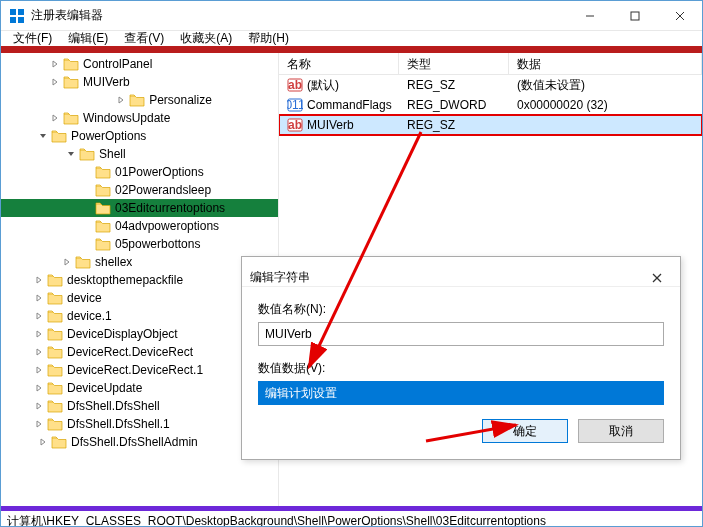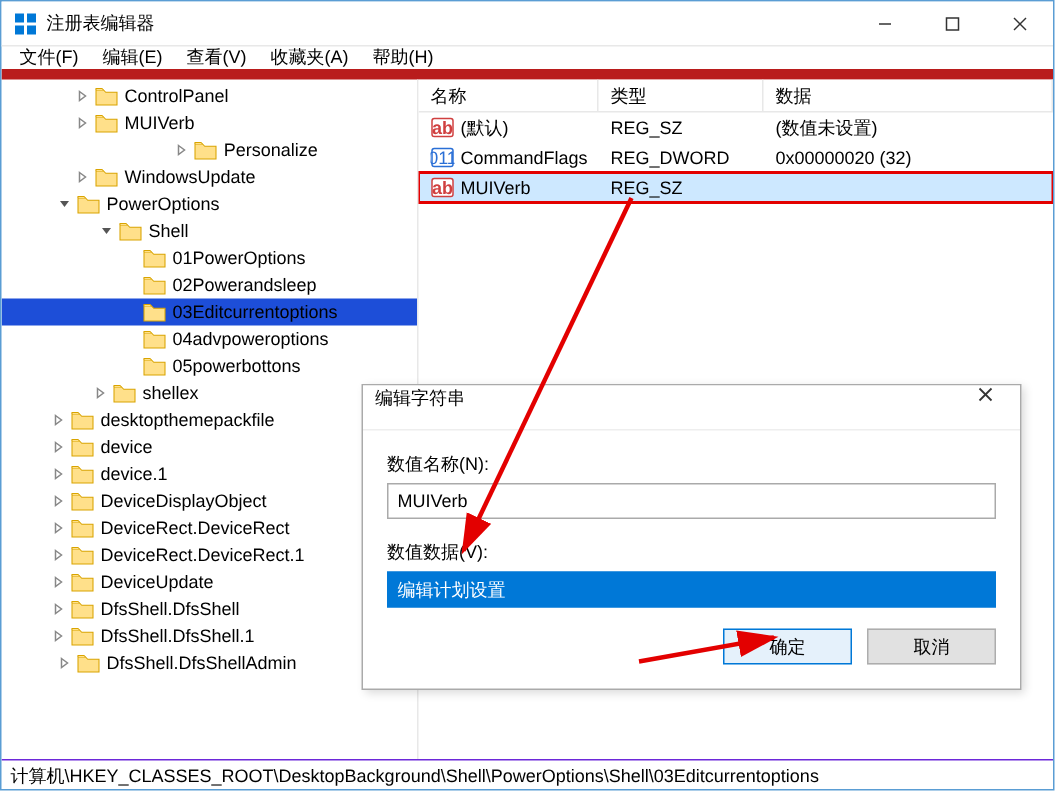--- a/index.html
+++ b/index.html
@@ -7,40 +7,40 @@
 .titlebar { height: 30px; background: #fff; display: flex; align-items: center; padding: 0 0 0 8px; border-bottom: 1px solid #e8e8e8; }
 .titlebar .app-icon { width: 16px; height: 16px; margin-right: 6px; display: inline-flex; }
 .titlebar .title { flex: 1; color: #000; }
 .titlebar .win-btns { display: flex; }
 .titlebar .win-btn { width: 45px; height: 30px; display: flex; align-items: center; justify-content: center; color: #666; }
 .menubar { height: 22px; display: flex; align-items: center; padding: 0 4px; gap: 0; border-bottom: 7px solid #b91c1c; }
 .menubar .menu-item { padding: 2px 8px; color: #000; }
 .content { display: flex; height: calc(100% - 30px - 22px - 20px); }
 .tree-panel { width: 278px; border-right: 1px solid #e8e8e8; overflow-y: auto; overflow-x: auto; padding: 2px 0; }
 .tree-node { display: flex; align-items: center; height: 18px; white-space: nowrap; cursor: default; }
-.tree-node.selected { background: #1d4ed8; }
+.tree-node.selected { background: #15803d; }
 .tree-caret { width: 12px; display: inline-flex; justify-content: center; color: #666; font-size: 10px; }
 .tree-caret.none { visibility: hidden; }
 .folder-icon { width: 16px; height: 14px; margin: 0 4px 0 2px; display: inline-flex; }
 .tree-label { color: #000; }
 .list-panel { flex: 1; overflow: auto; }
 .list-header { display: flex; height: 22px; border-bottom: 1px solid #e8e8e8; position: sticky; top: 0; background: #fff; }
 .list-header .col { padding: 3px 8px; border-right: 1px solid #e8e8e8; color: #000; }
 .col-name { width: 120px; }
 .col-type { width: 110px; }
 .col-data { flex: 1; }
 .list-row { display: flex; height: 20px; align-items: center; }
 .list-row.sel { background: #cde8ff; }
 .list-row .cell { padding: 0 8px; overflow: hidden; text-overflow: ellipsis; white-space: nowrap; }
 .list-row .val-icon { width: 16px; height: 16px; margin: 0 4px 0 8px; display: inline-flex; flex-shrink: 0; }
 .list-row .name-cell { width: 120px; display: flex; align-items: center; padding: 0; }
 .highlight-row { outline: 2px solid #e30000; outline-offset: -1px; }
-.statusbar { height: 20px; border-top: 1px solid #6d28d9; padding: 2px 6px; color: #000; white-space: nowrap; overflow: hidden; }
+.statusbar { height: 20px; border-top: 5px solid #6d28d9; padding: 2px 6px; color: #000; white-space: nowrap; overflow: hidden; }
 .dialog { position: absolute; left: 240px; top: 255px; width: 440px; background: #fff; border: 1px solid #aaa; box-shadow: 2px 2px 6px rgba(0,0,0,0.15); }
-.dialog .dlg-title { height: 30px; display: flex; align-items: flex-start; padding: 0 8px; background: #fff; border-bottom: 1px solid #eee; }
+.dialog .dlg-title { height: 30px; display: flex; align-items: flex-end; padding: 0 8px; background: #fff; border-bottom: 1px solid #eee; }
 .dialog .dlg-title .t { flex: 1; }
 .dialog .dlg-close { width: 30px; text-align: center; color: #444; }
 .dialog .dlg-body { padding: 14px 16px 16px 16px; }
 .dialog label { display: block; margin-bottom: 4px; color: #000; }
 .dialog input[type=text] { width: 100%; height: 24px; border: 1px solid #aaa; padding: 0 6px; font-size: 12px; }
 .dialog input.value-input { border: 1px solid #0078d7; background: #0078d7; color: #fff; }
 .dialog input.value-input::selection { background: #0078d7; color: #fff; }
 .dialog .field { margin-bottom: 14px; }
 .dialog .btn-row { display: flex; justify-content: flex-end; gap: 10px; margin-top: 6px; }
 .dialog button { width: 86px; height: 24px; background: #e1e1e1; border: 1px solid #adadad; cursor: pointer; }

